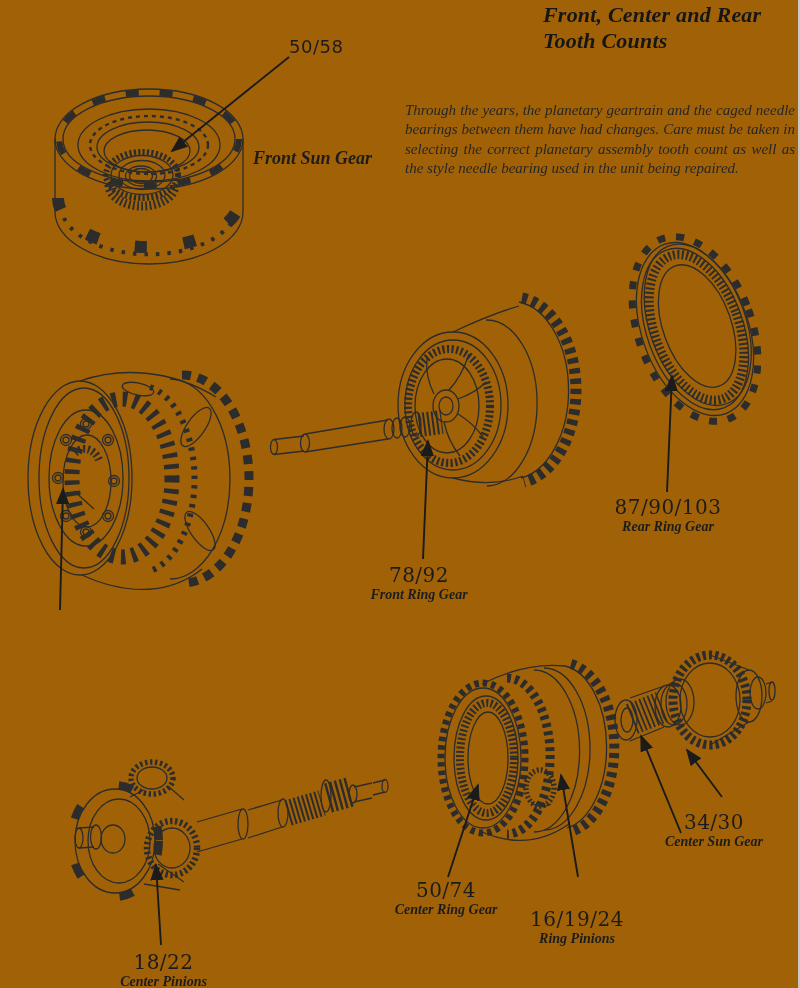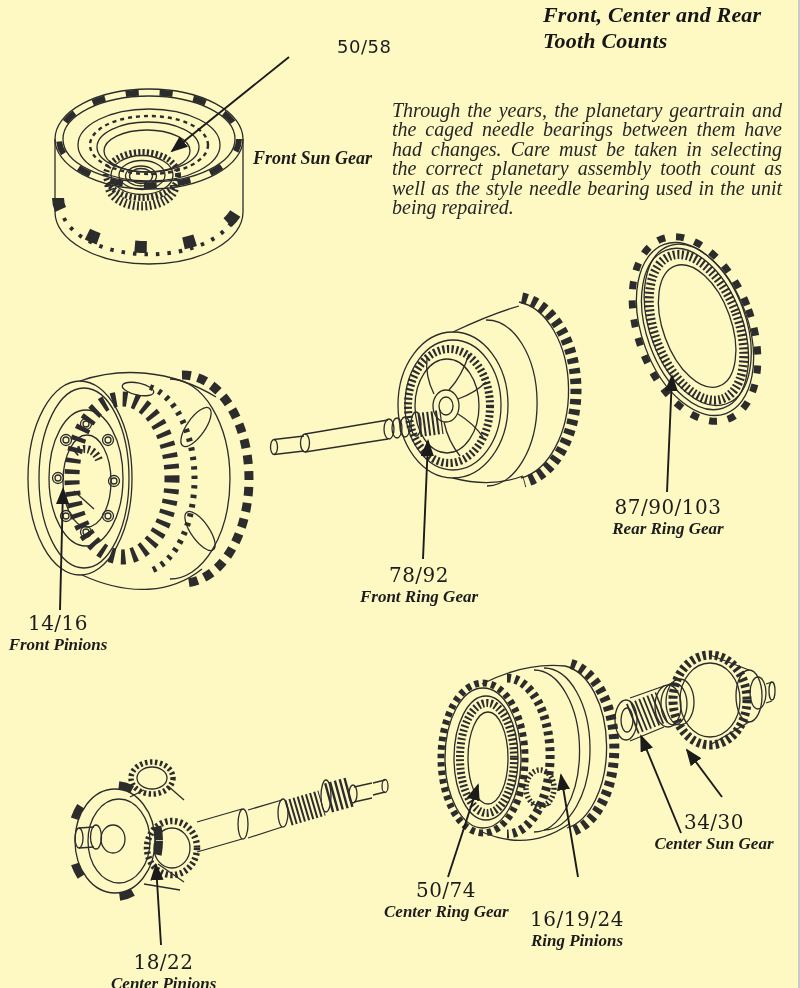--- a/index.html
+++ b/index.html
@@ -1,39 +1,39 @@
 <!DOCTYPE html>
 <html><head>
 <meta charset="utf-8">
 <style>
   html,body{margin:0;padding:0;background:#e8e8e8;}
   .page{
     position:relative;width:800px;height:988px;margin:0 auto;
-    background:#fef9c3;overflow:hidden;
+    background:#a16207;overflow:hidden;
     font-family:"Liberation Serif",serif;color:#1e1e1e;
     border-right:2px solid #c9c9c9;box-sizing:border-box;
   }
   .title{
     position:absolute;left:543px;top:2px;width:250px;
     font-size:22px;font-weight:bold;font-style:italic;line-height:26px;
     letter-spacing:0.2px;color:#161616;
   }
   .intro{
-    position:absolute;left:392px;top:101px;width:390px;
-    font-size:20px;font-style:italic;line-height:19.4px;
+    position:absolute;left:405px;top:101px;width:390px;
+    font-size:15px;font-style:italic;line-height:19.4px;
     text-align:justify;text-align-last:left;color:#262626;font-family:Liberation Serif, serif;
   }
   .lbl{position:absolute;text-align:center;line-height:1.2;color:#1c1c1c;}
   .count{
     display:block;font-family:"DejaVu Serif",serif;font-size:20px;
     letter-spacing:0.5px;color:#1c1c1c;
   }
-  .count.sans{font-family:"DejaVu Sans",sans-serif;font-size:18px;letter-spacing:0.5px;margin-left:48px;}
+  .count.sans{font-family:"DejaVu Sans",sans-serif;font-size:18px;letter-spacing:0.5px;}
   .caption{
-    display:block;font-family:"Liberation Serif",serif;font-size:17px;
+    display:block;font-family:"Liberation Serif",serif;font-size:14px;
     font-weight:bold;font-style:italic;white-space:nowrap;color:#1c1c1c;
   }
   .caption.standalone{position:absolute;font-size:18px;}
   svg.ill{position:absolute;overflow:visible;}
   svg.ill ellipse, svg.ill path, svg.ill circle, svg.ill line{
     fill:none;stroke:#2c2c2c;stroke-width:1.3;
   }
   svg.overlay{position:absolute;left:0;top:0;pointer-events:none;}
   svg.overlay line{stroke:#1b1b1b;stroke-width:1.9;}
 </style>
@@ -231,24 +231,20 @@
     <div>Tooth Counts</div>
   </div>
 
   <div class="intro">Through the years, the planetary geartrain and the caged needle bearings between them have had changes. Care must be taken in selecting the correct planetary assembly tooth count as well as the style needle bearing used in the unit being repaired.</div>
 
   <div class="lbl" style="left:289px;top:36px;">
     <span class="count sans">50/58</span>
   </div>
   <span class="caption standalone" style="left:253px;top:148px;">Front Sun Gear</span>
 
-  <div class="lbl" style="left:6px;top:611px;width:104px;">
-    <span class="count">14/16</span>
-    <span class="caption">Front Pinions</span>
-  </div>
 
   <div class="lbl" style="left:357px;top:563px;width:124px;">
     <span class="count">78/92</span>
     <span class="caption">Front Ring Gear</span>
   </div>
 
   <div class="lbl" style="left:608px;top:495px;width:120px;">
     <span class="count">87/90/103</span>
     <span class="caption">Rear Ring Gear</span>
   </div>

